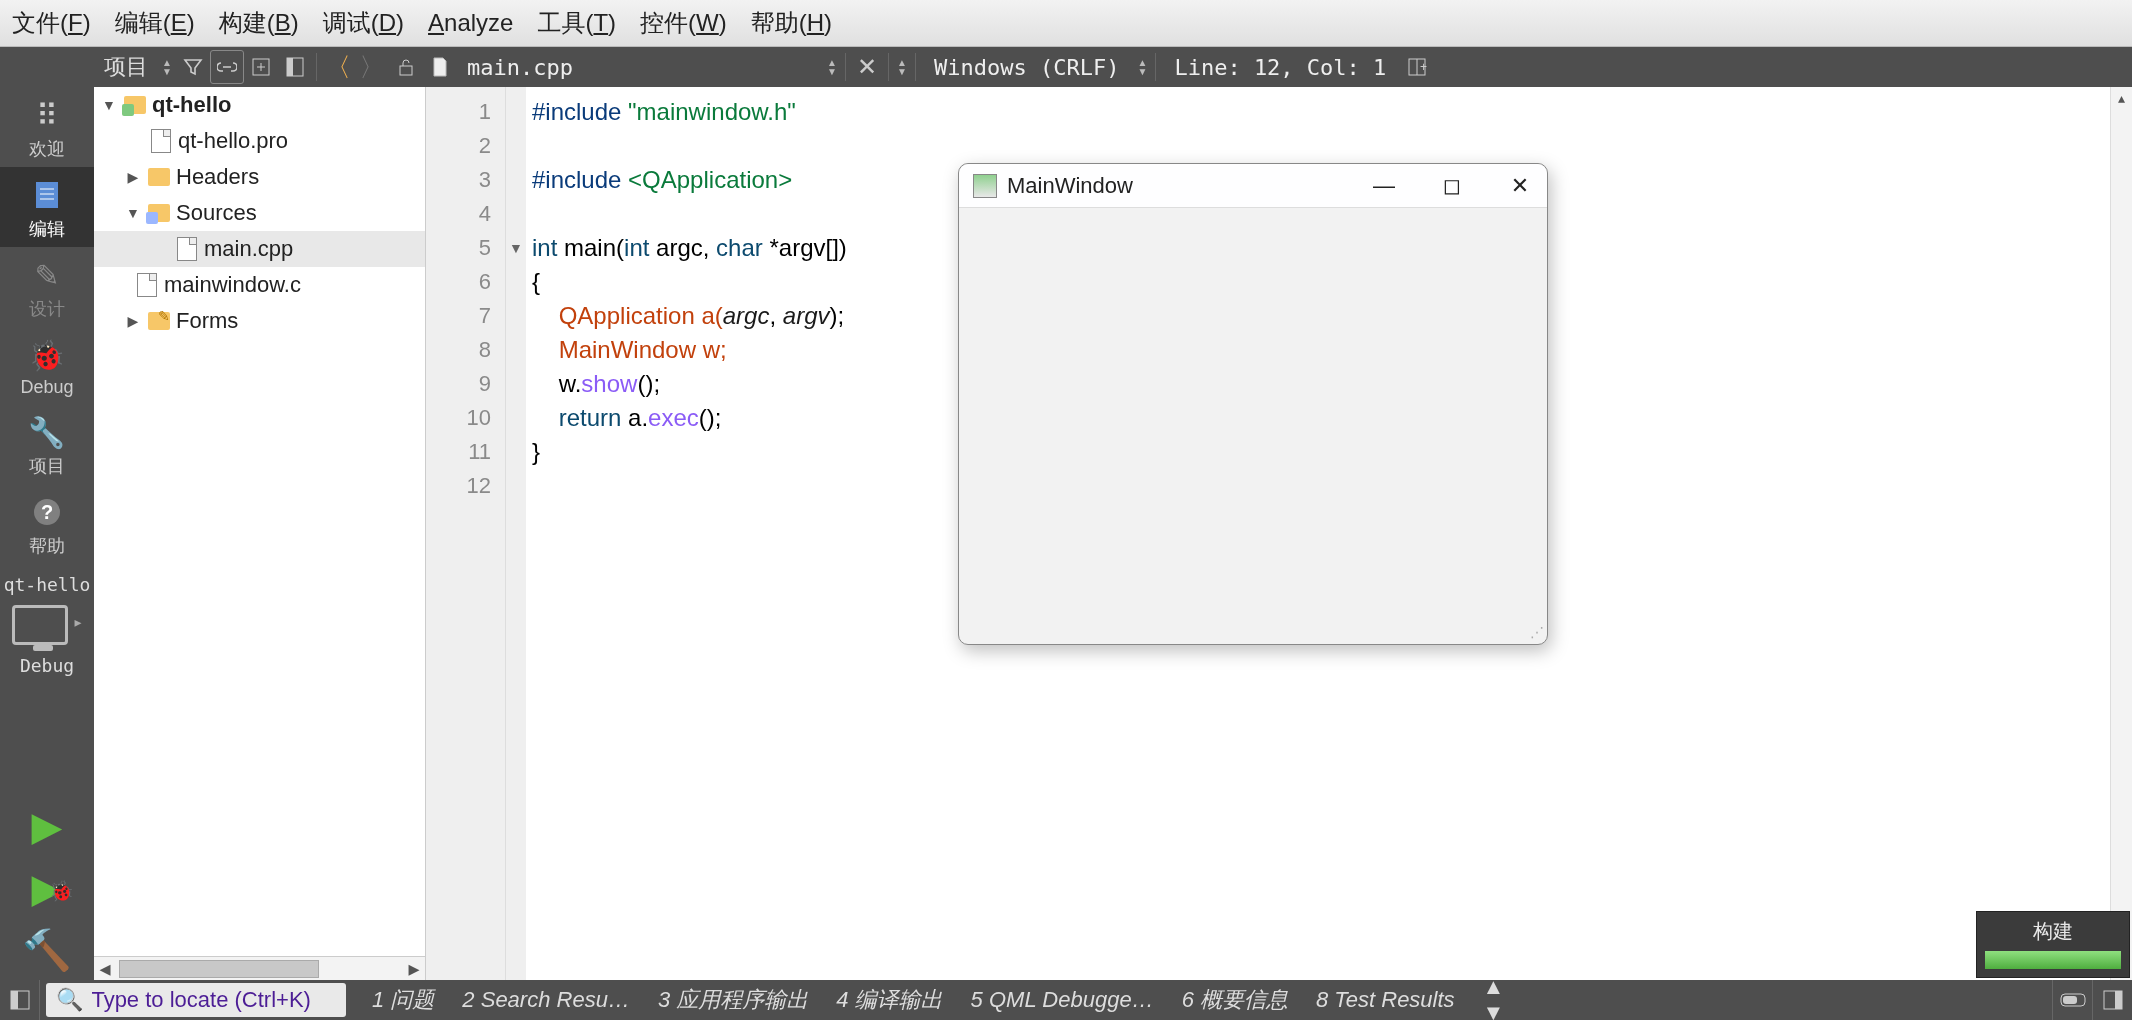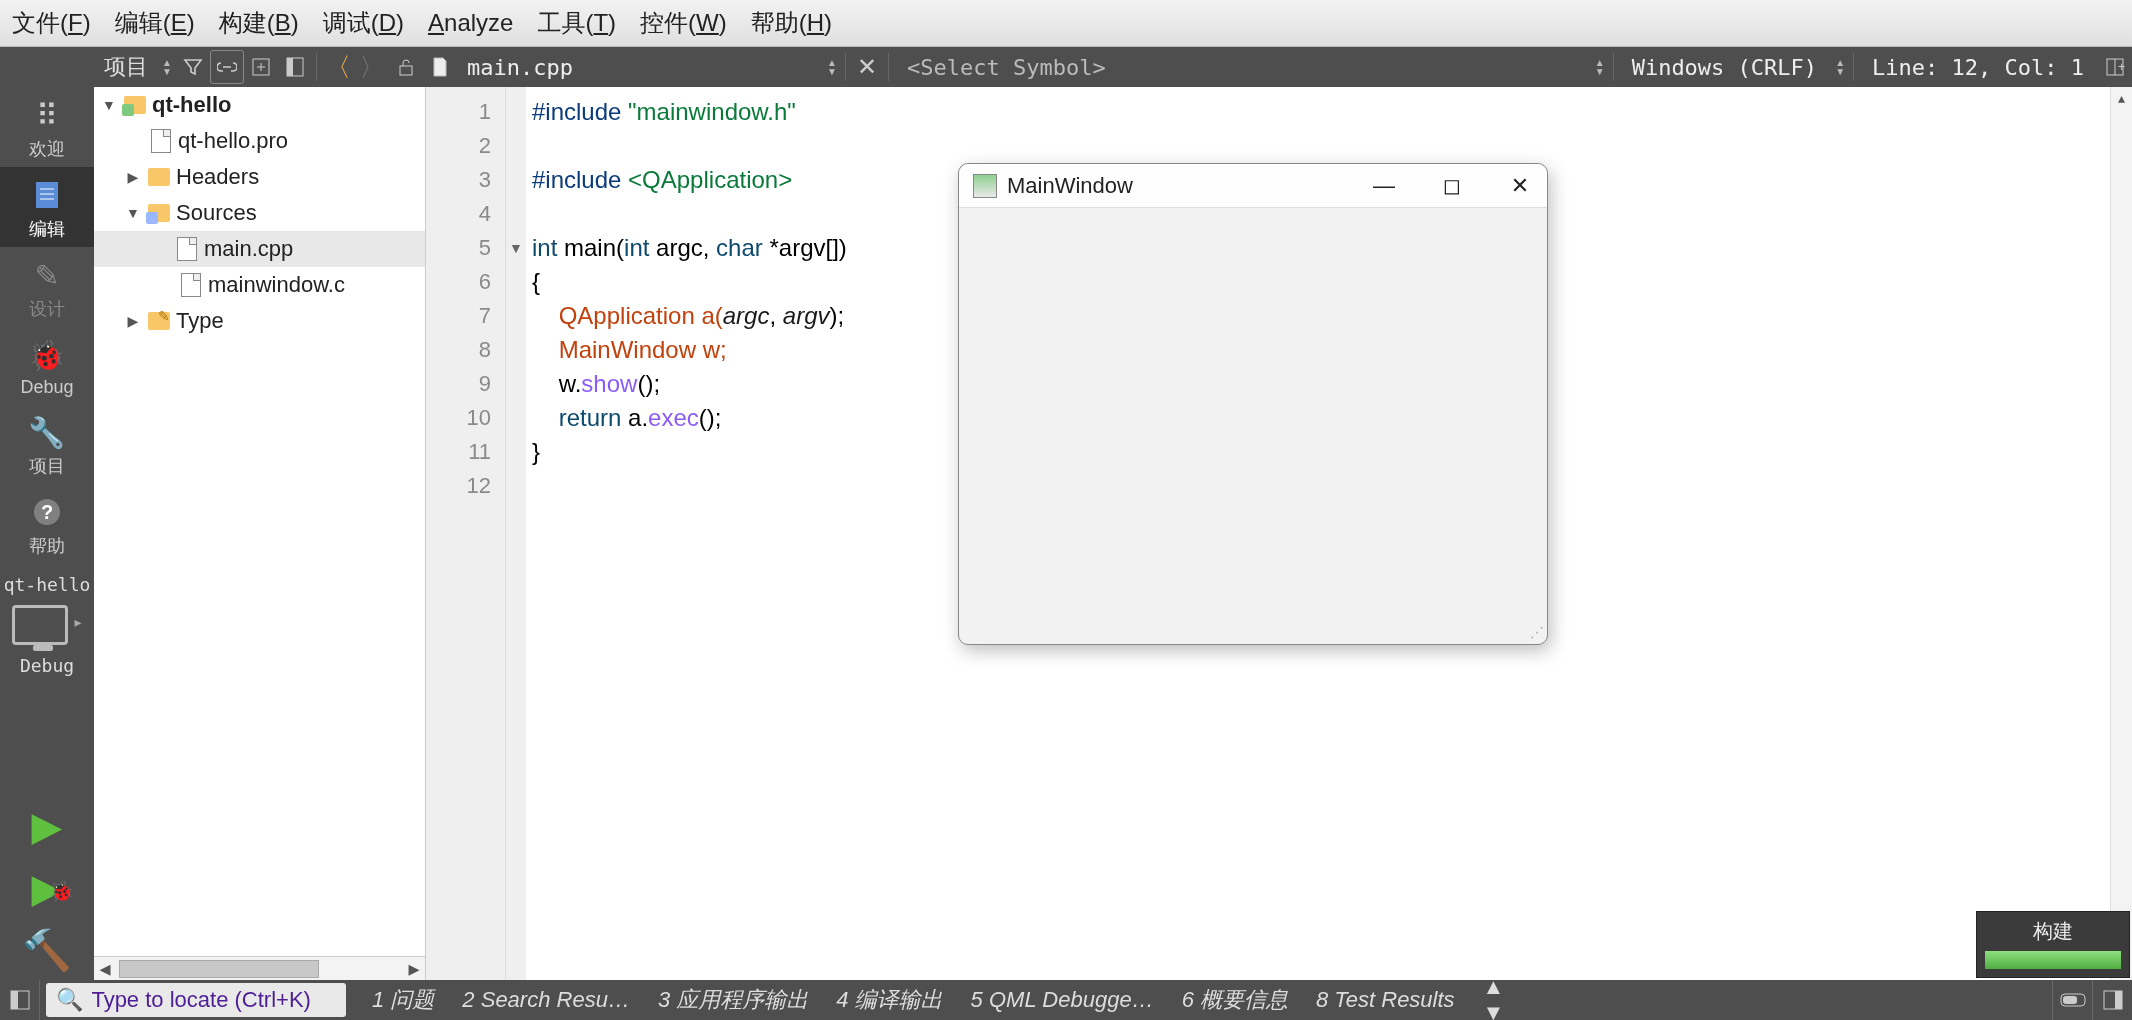--- a/index.html
+++ b/index.html
@@ -135,21 +135,20 @@
       <svg width="16" height="20">
         <path d="M2 1h9l3 3v15H2z" fill="#eee" stroke="#bbb"></path>
       </svg>
     </span>
   <span class="filename">main.cpp</span>
   <span style="flex:0 0 240px"></span>
   <span class="updn">▲<br>▼</span>
   <div class="sep"></div>
   <span class="ico" style="font-size:24px;">✕</span>
   <div class="sep"></div>
-  <span class="selsym">&lt;Select Symbol&gt;</span>
   <span class="updn">▲<br>▼</span>
   <div class="sep"></div>
   <span class="lineinfo">Windows (CRLF)</span>
   <span class="updn">▲<br>▼</span>
   <div class="sep"></div>
   <span class="lineinfo">Line: 12, Col: 1</span>
   <span class="ico">
       <svg width="20" height="20">
         <rect x="2" y="2" width="16" height="16" fill="none" stroke="#ccc"></rect>
         <line x1="10" y1="2" x2="10" y2="18" stroke="#ccc"></line>
@@ -245,32 +244,32 @@
           <span class="fold cpp"></span>
         </span>
       <span>Sources</span>
     </div>
     <div class="treerow sel" style="padding-left:82px">
       <span class="fico">
           <span class="fileico"></span>
         </span>
       <span>main.cpp</span>
     </div>
-    <div class="treerow" style="padding-left:86px">
+    <div class="treerow" style="padding-left:42px">
       <span class="fico">
           <span class="fileico"></span>
         </span>
       <span>mainwindow.c</span>
     </div>
     <div class="treerow" style="padding-left:30px">
       <span class="arrow">▶</span>
       <span class="fico">
           <span class="fold pen"></span>
         </span>
-      <span>Type</span>
+      <span>Forms</span>
     </div>
     <div class="treescroll">
       <span class="sarr">◂</span>
       <div class="thumb"></div>
       <span style="flex:1"></span>
       <span class="sarr">▸</span>
     </div>
   </div>
 
   <div class="editor">

